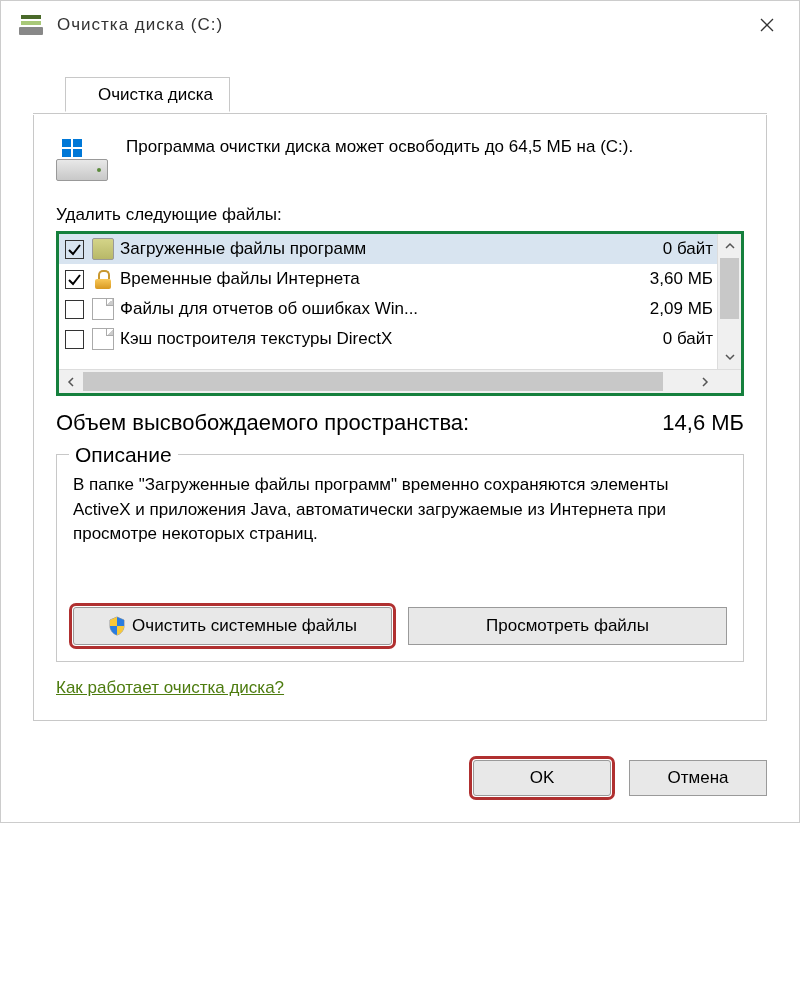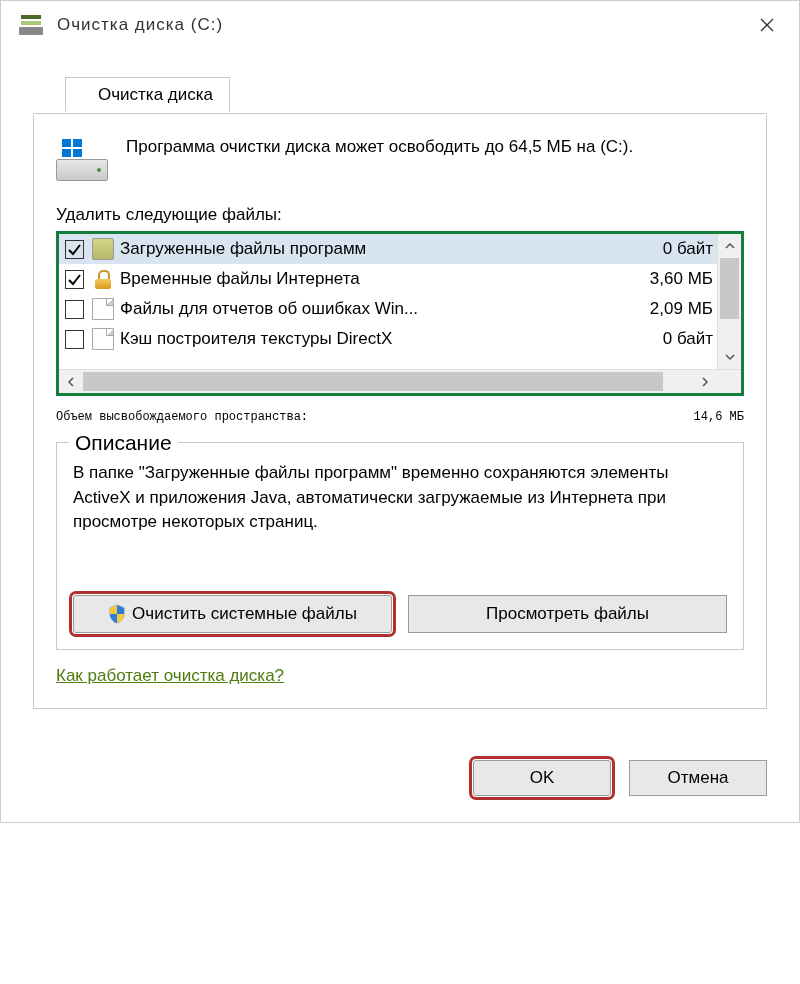--- a/index.html
+++ b/index.html
@@ -44,21 +44,21 @@
 .vscroll .arrow { height: 24px; display: flex; align-items: center; justify-content: center; cursor: pointer; }
 .vscroll .track { flex: 1; position: relative; }
 .vscroll .thumb { position: absolute; top: 0; left: 2px; right: 2px; height: 70%; background: #c8c8c8; }
 .list-body { display: flex; flex: 1; }
 .list-rows { flex: 1; }
 .hscroll { height: 24px; background: #f0f0f0; border-top: 1px solid #ddd; display: flex; }
 .hscroll .arrow { width: 24px; display: flex; align-items: center; justify-content: center; cursor: pointer; }
 .hscroll .track { flex: 1; position: relative; }
 .hscroll .thumb { position: absolute; left: 0; top: 2px; bottom: 2px; width: 95%; background: #c8c8c8; }
 .hscroll .corner { width: 24px; background: #f0f0f0; }
-.total-row { display: flex; justify-content: space-between; font-size: 12px; margin: 14px 0 18px 0; font-family: Liberation Mono, monospace; }
+.total-row { display: flex; justify-content: space-between; font-size: 22px; margin: 14px 0 18px 0; }
 .groupbox { border: 1px solid #c8c8c8; padding: 18px 16px 16px 16px; position: relative; margin-bottom: 10px; }
 .groupbox-title { position: absolute; top: -12px; left: 12px; background: #fff; padding: 0 6px; font-size: 21px; text-align: center; }
 .desc-text { font-size: 17px; line-height: 1.45; margin-bottom: 60px; }
 .btn-row { display: flex; gap: 16px; }
 .btn { flex: 1; height: 38px; background: #e8e8e8; border: 1px solid #9a9a9a; font-size: 17px; display: flex; align-items: center; justify-content: center; cursor: pointer; gap: 6px; }
 .btn.highlighted { outline: 3px solid #b03030; outline-offset: 1px; border-radius: 3px; }
 .shield-icon { width: 18px; height: 20px; }
 .link-row { margin-top: 16px; }
 .link { color: #4d7c0f; text-decoration: underline; font-size: 17px; cursor: pointer; }
 .footer { position: absolute; bottom: 26px; right: 32px; display: flex; gap: 18px; }

